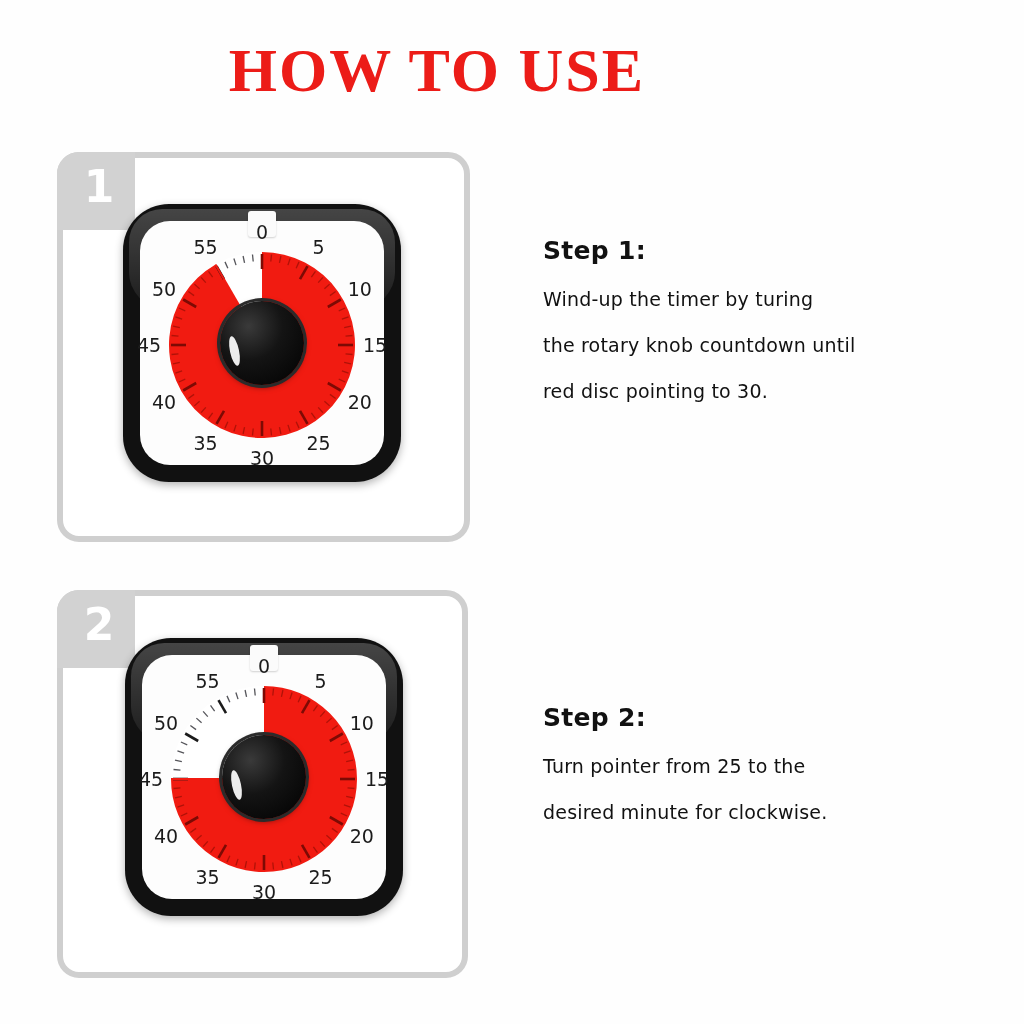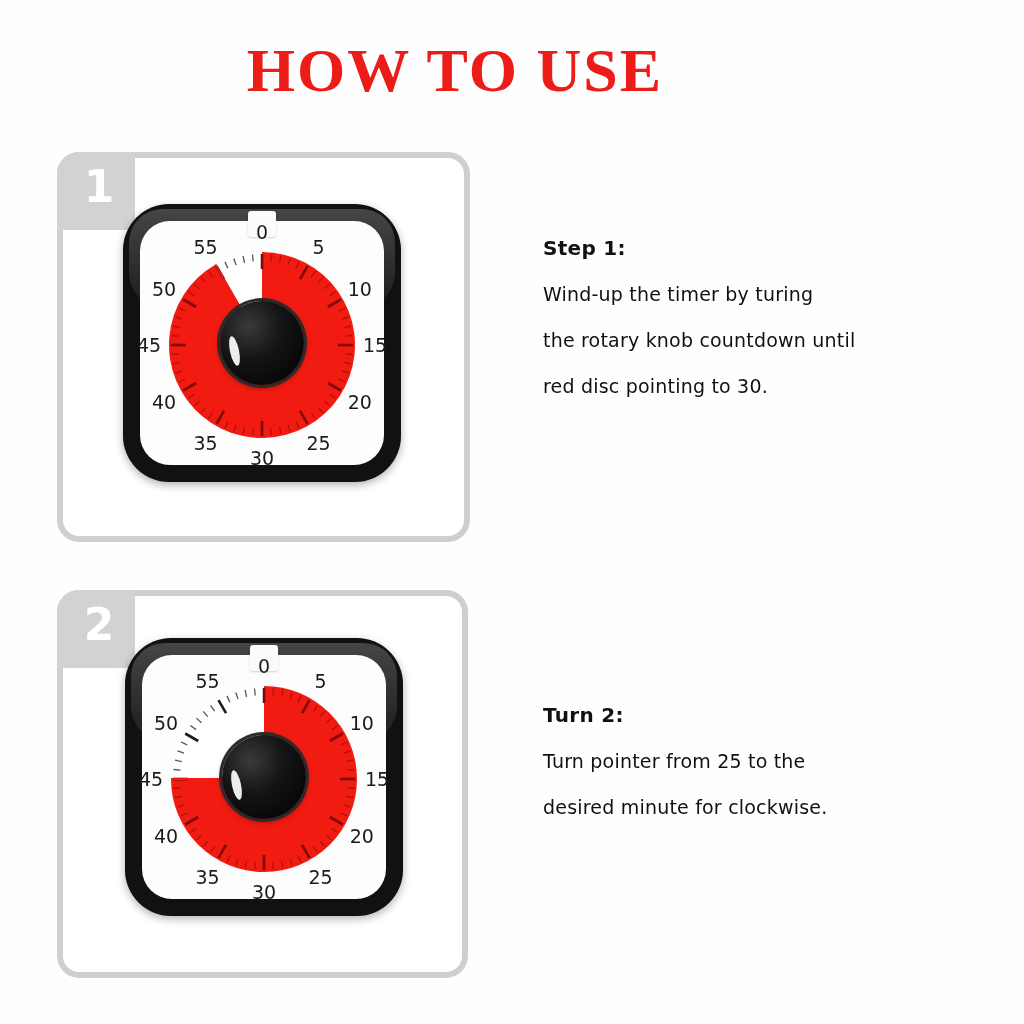--- a/index.html
+++ b/index.html
@@ -12,21 +12,20 @@
   
   #page-title{
     position:absolute;left:0;top:38px;width:874px;
     text-align:center;
     font-family:"Liberation Serif","DejaVu Serif",serif;
     font-weight:bold;
     font-size:62px;
     letter-spacing:2px;
     color:#ec1c18;
     line-height:1.05;
-    padding-left:18px;
   }
   
   .step-frame{
     position:absolute;
     border:6px solid #cfcfcf;
     border-radius:22px;
     background:#ffffff;
     box-sizing:border-box;
   }
   #step-frame-1{left:57px;top:152px;width:413px;height:390px;}
@@ -116,21 +115,21 @@
   }
   
   .step-text{
     position:absolute;
     font-family:"DejaVu Sans",sans-serif;
     color:#111111;
   }
   #step-text-1{left:543px;top:236px;width:470px;}
   #step-text-2{left:543px;top:703px;width:480px;}
   .step-heading{
-    font-size:20px;font-weight:bold;margin-bottom:25px;letter-spacing:.3px;
+    font-size:25px;font-weight:bold;margin-bottom:25px;letter-spacing:.3px;
   }
   .step-line{
     font-size:19px;line-height:1.0;margin-bottom:27px;letter-spacing:.2px;
   }
 </style>
 </head>
 <body>
 
 <div id="page-title">HOW TO USE</div>
 
@@ -323,16 +322,16 @@
         </div>
       <div class="knob">
         <div class="knob-ridge"></div>
         <div class="knob-gloss"></div>
       </div>
     </div>
   </div>
 </div>
 
 <div class="step-text" id="step-text-2">
-  <div class="step-heading">Turn 2:</div>
+  <div class="step-heading">Step 2:</div>
   <div class="step-line">Turn pointer from 25 to the</div>
   <div class="step-line">desired minute for clockwise.</div>
 </div>
 
 </body></html>

